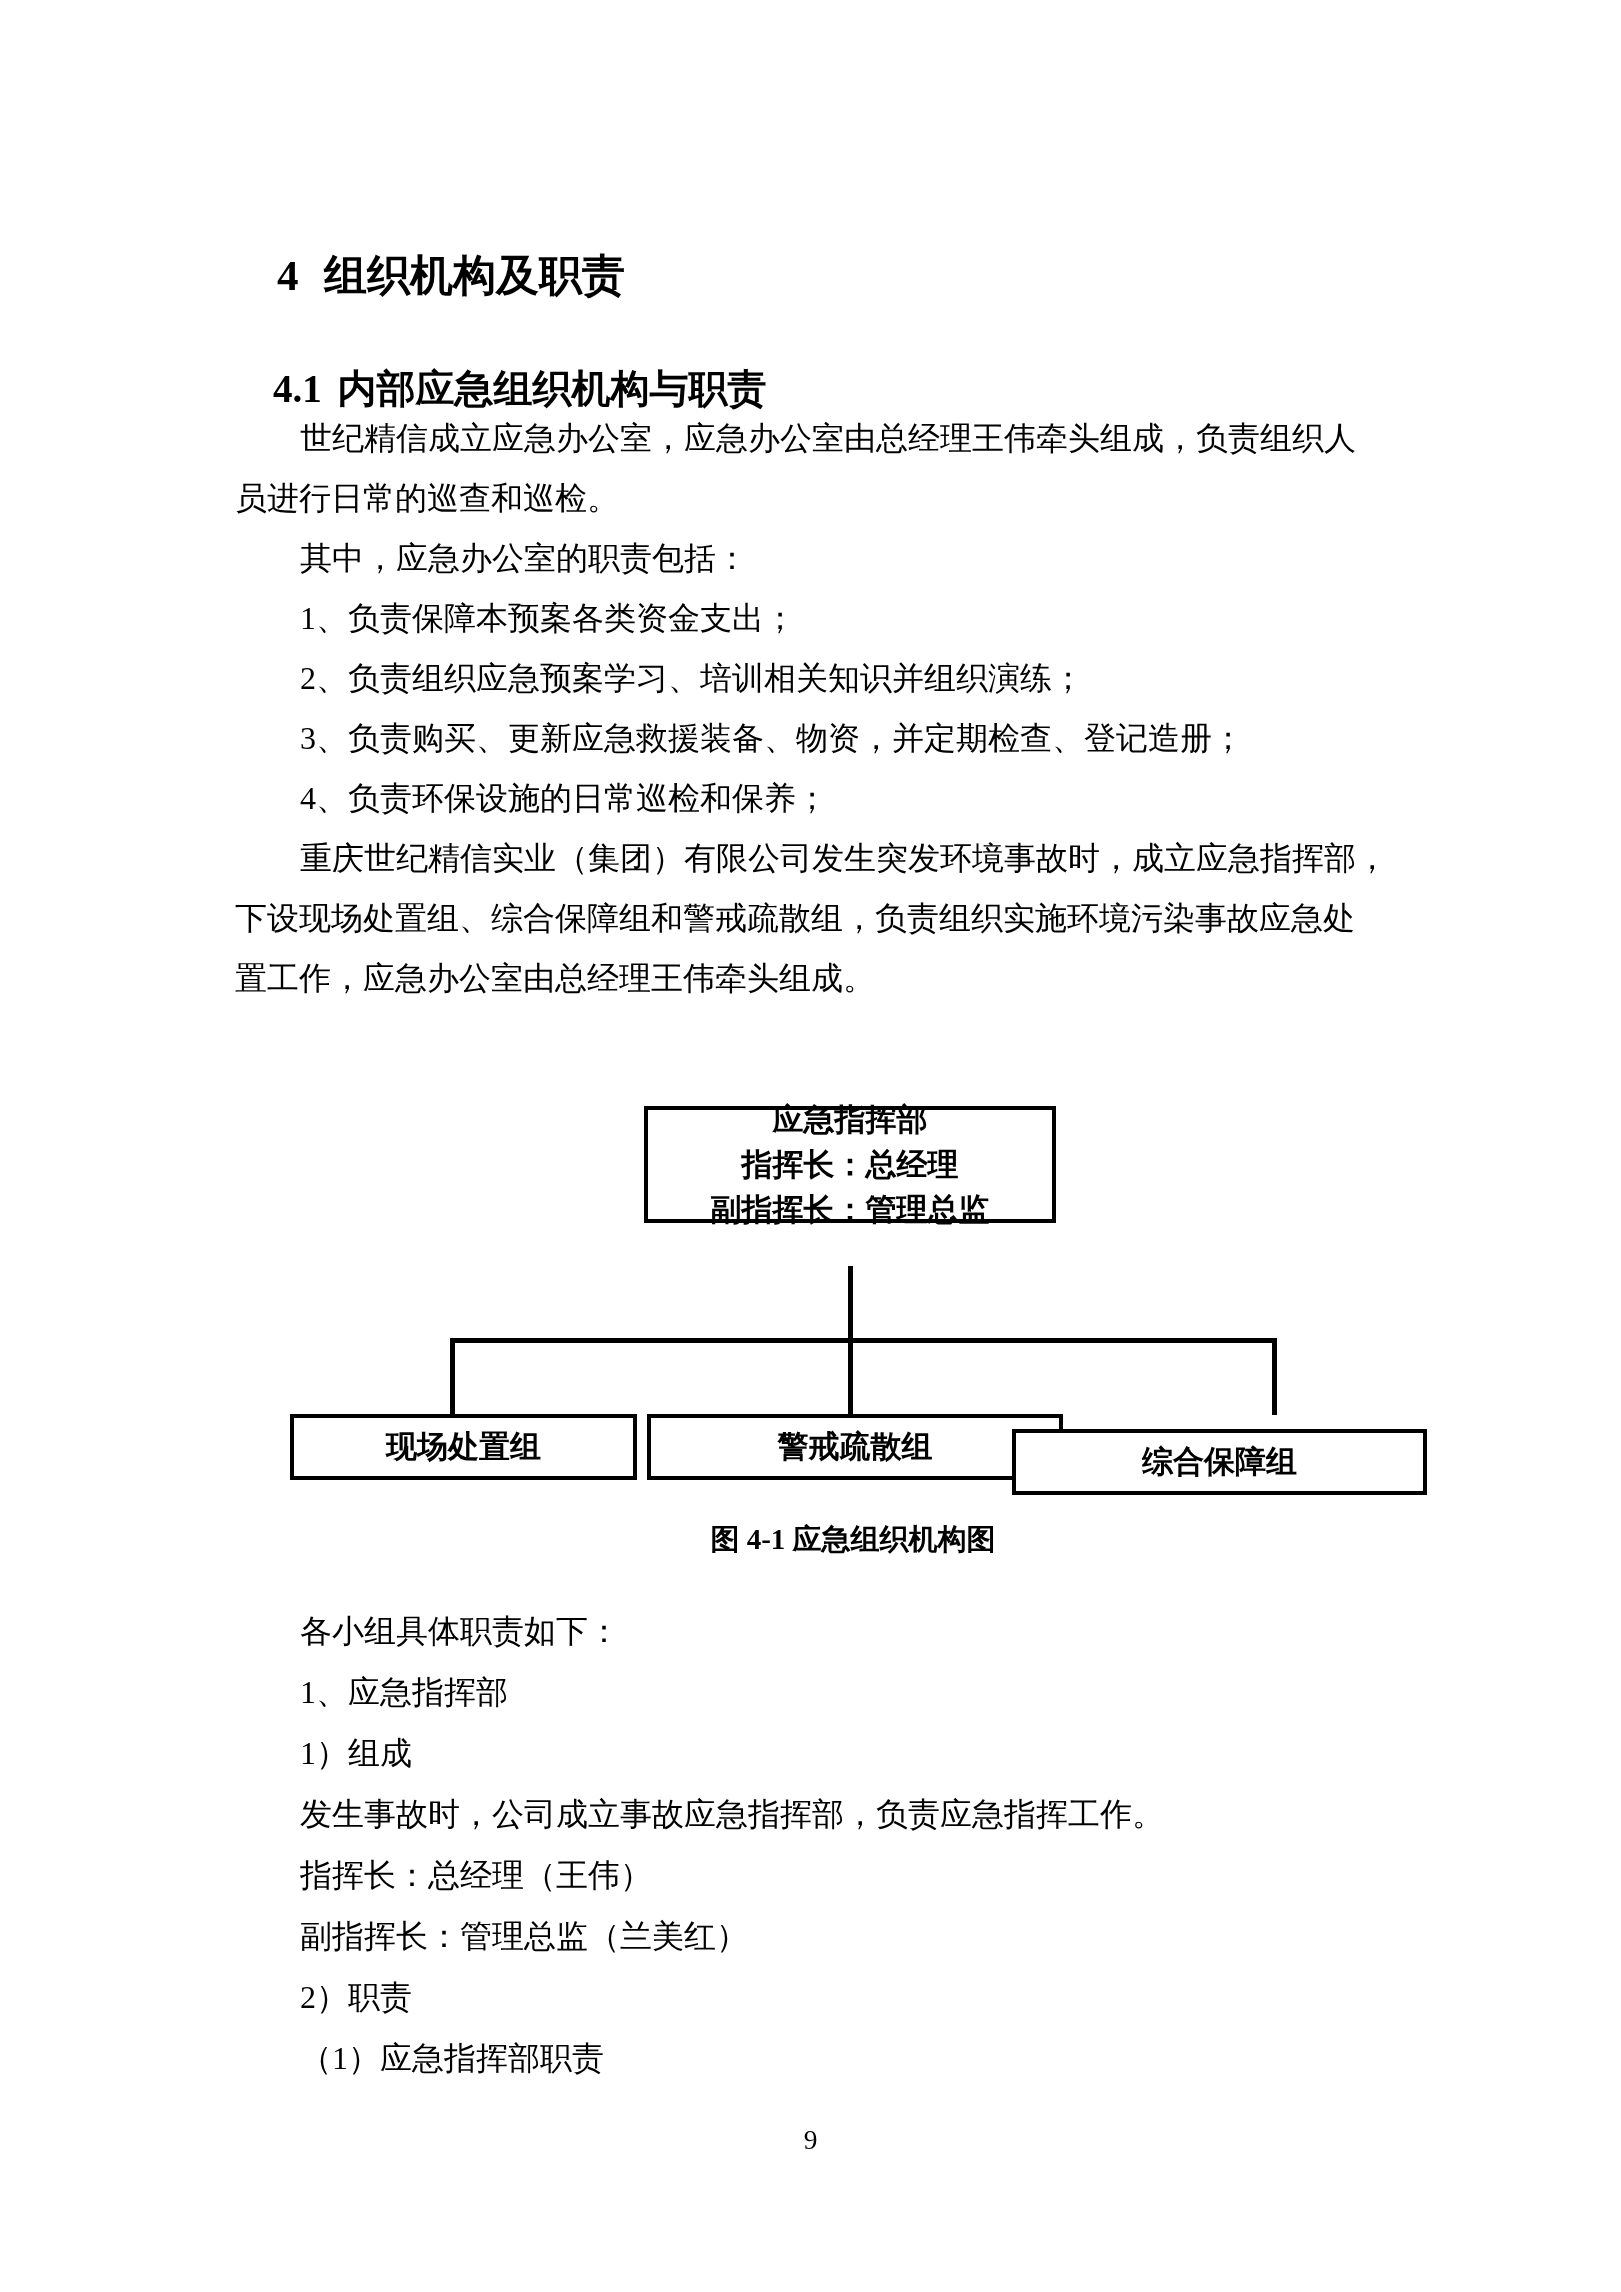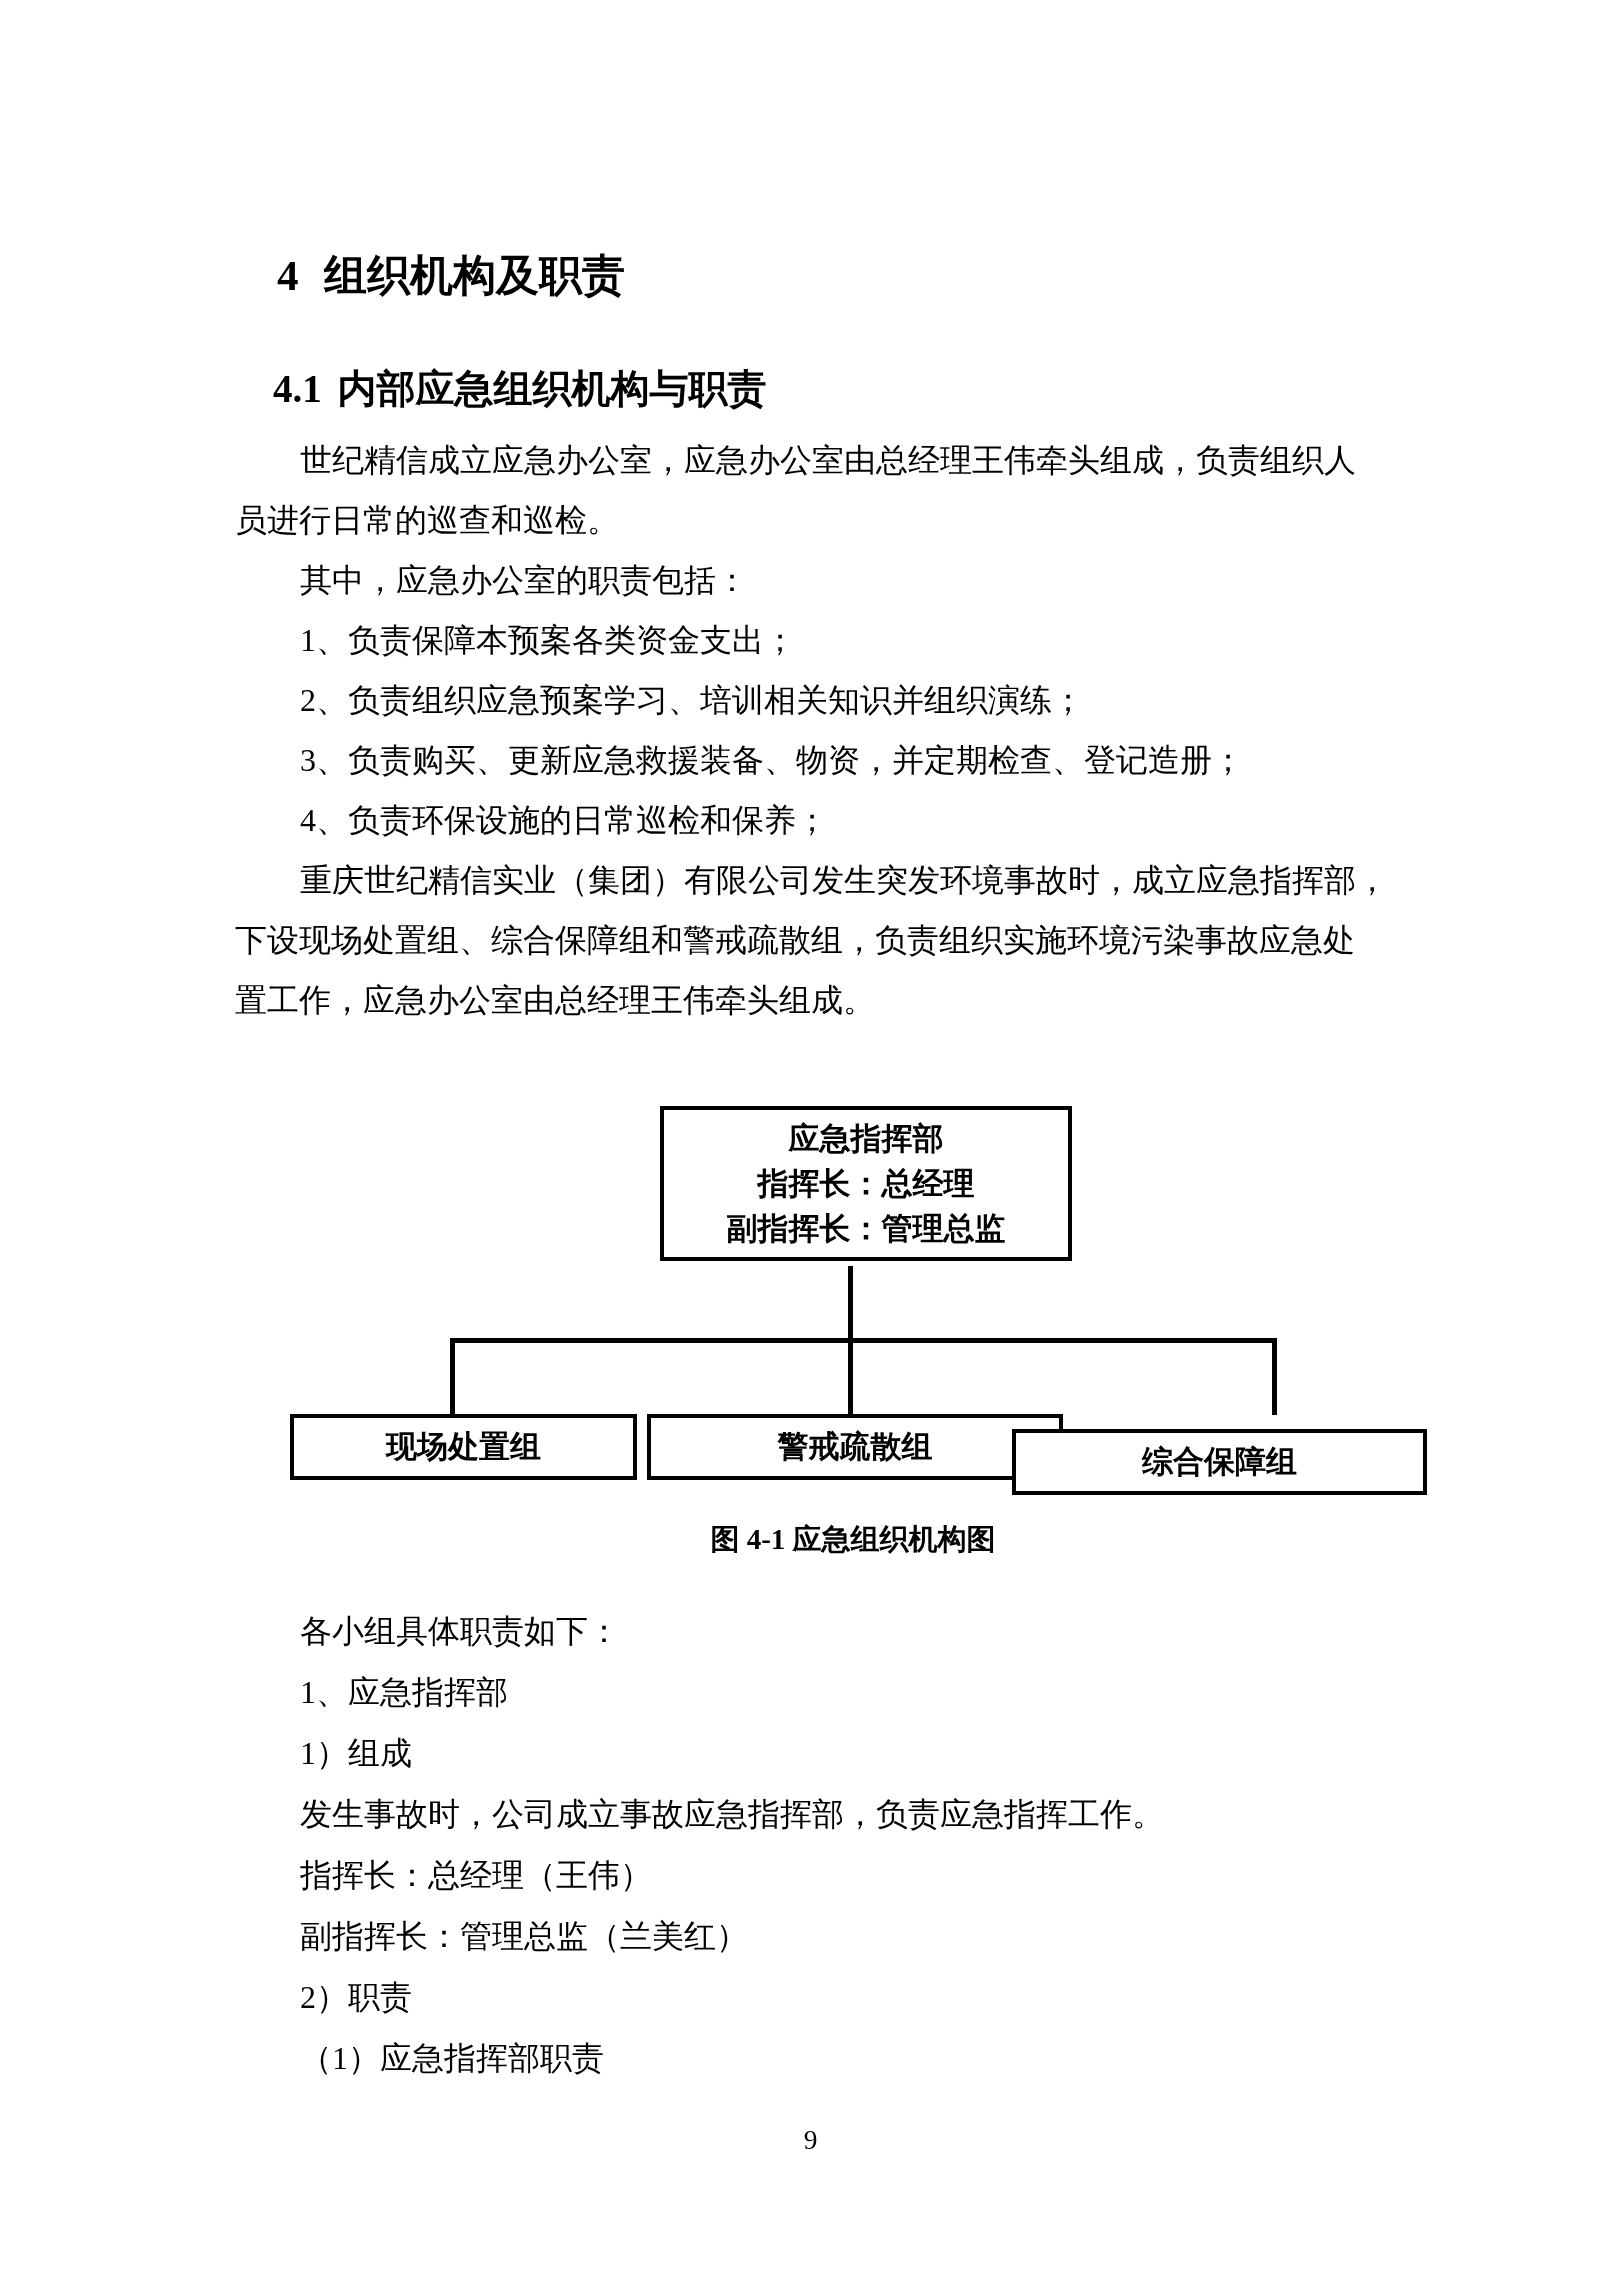--- a/index.html
+++ b/index.html
@@ -18,37 +18,37 @@
     white-space:pre;
   }
   .h1 .num { margin-right:25.5px; }
   .h2 {
     position:absolute; left:234px; top:330px;
     font-size:39px; font-weight:bold; line-height:1;
     white-space:pre;
   }
   .h2 .num { margin-right:15.7px; }
   .block { position:absolute; left:235px; width:1166px; }
-  .upper { top:431px; }
+  .upper { top:409px; }
   .lower { top:1601px; }
   .bl {
     height:60px; display:flex; align-items:center;
     font-size:32px; white-space:pre;
   }
   .lower .bl { height:61px; }
   .ind { padding-left:65px; }
   
   .obox {
     position:absolute; box-sizing:border-box;
     border:4.9px solid #000; background:#fff;
     display:flex; align-items:center; justify-content:center;
     font-weight:bold; font-size:31px; text-align:center;
   }
   .cmdbox {
-    left:660px; top:1106px; width:412px; height:155px;
+    left:644px; top:1106px; width:412px; height:117px;
     flex-direction:column; line-height:45px;
   }
   .gbox { top:1414px; height:66px; }
   .gbox1 { left:290px;  width:347px; }
   .gbox2 { left:647px;  width:416px; }
   .gbox3 { left:1012px; width:415px;margin-top:15px; }
   .cline { position:absolute; background:#000; }
   .cl-vtop { left:848px; top:1266px; width:4.9px; height:74px; }
   .cl-h    { left:450px; top:1338px; width:827px; height:4.9px; }
   .cl-v1   { left:450px;  top:1341px; width:4.9px; height:74px; }

